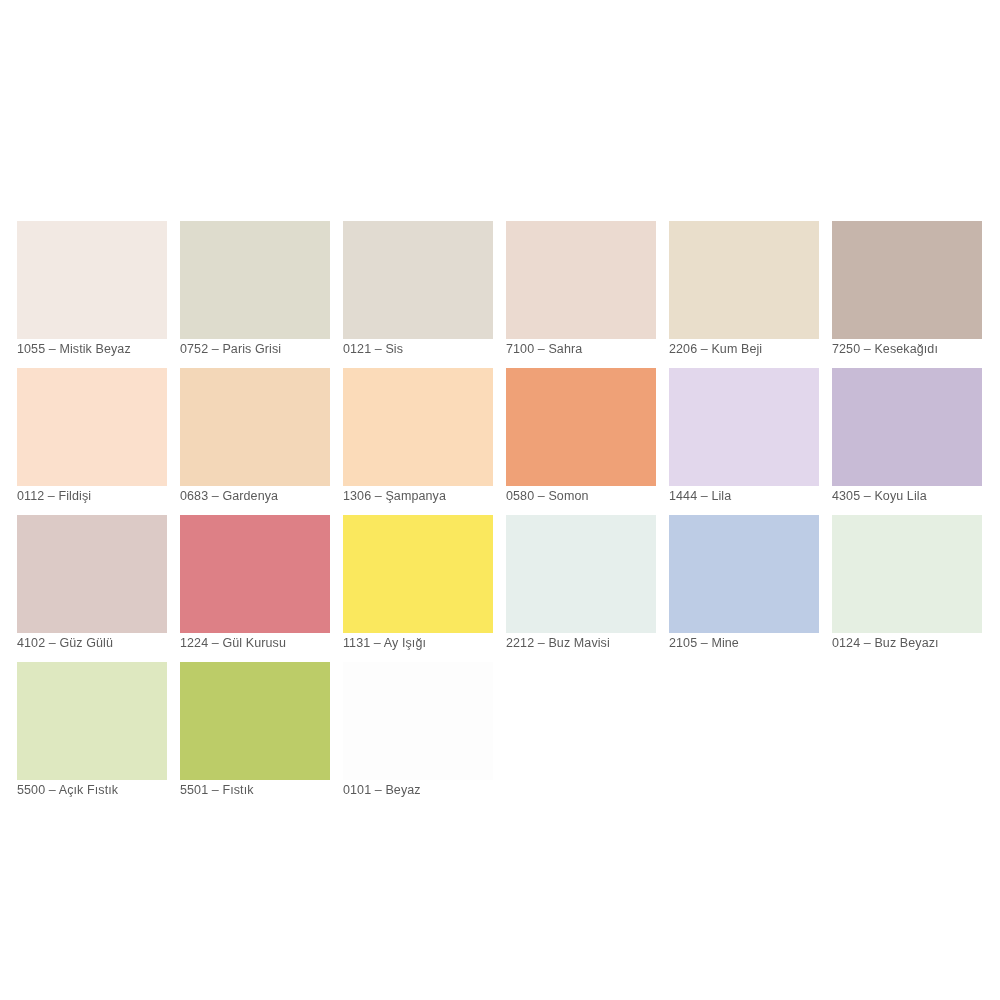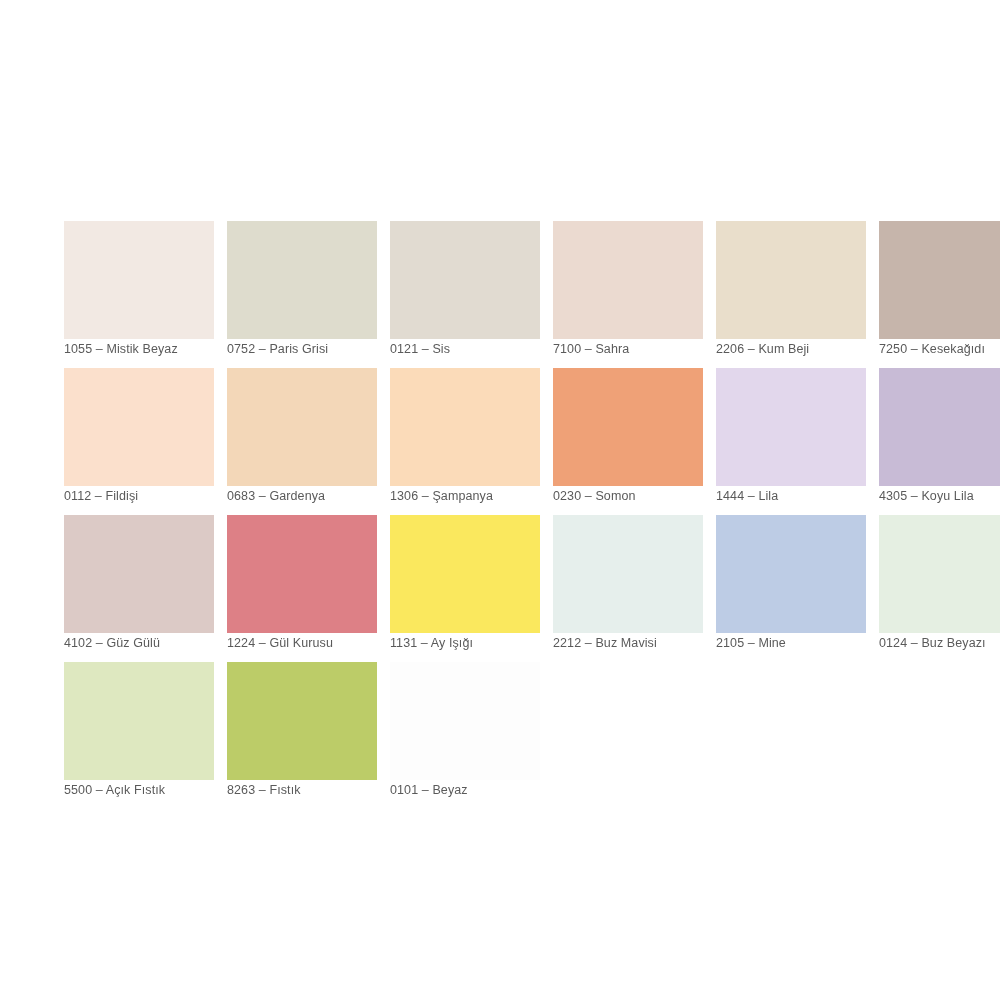--- a/index.html
+++ b/index.html
@@ -29,21 +29,20 @@
     display: grid;
     grid-template-columns: repeat(6, 150px);
     column-gap: 13px;
     row-gap: 29px;
   }
 
   .swatch-cell {
     width: 150px;
     height: 118px;
     position: relative;
-    margin-left: 47px;
   }
 
   .swatch-chip {
     width: 150px;
     height: 118px;
     display: block;
   }
 
   .swatch-label {
     position: absolute;
@@ -94,21 +93,21 @@
       <div class="swatch-cell">
         <div class="swatch-chip" style="background: rgb(243, 215, 184);"></div>
         <div class="swatch-label">0683 – Gardenya</div>
       </div>
       <div class="swatch-cell">
         <div class="swatch-chip" style="background: rgb(251, 219, 185);"></div>
         <div class="swatch-label">1306 – Şampanya</div>
       </div>
       <div class="swatch-cell">
         <div class="swatch-chip" style="background: rgb(239, 161, 119);"></div>
-        <div class="swatch-label">0230 – Somon</div>
+        <div class="swatch-label">0580 – Somon</div>
       </div>
       <div class="swatch-cell">
         <div class="swatch-chip" style="background: rgb(226, 215, 236);"></div>
         <div class="swatch-label">1444 – Lila</div>
       </div>
       <div class="swatch-cell">
         <div class="swatch-chip" style="background: rgb(200, 187, 214);"></div>
         <div class="swatch-label">4305 – Koyu Lila</div>
       </div>
       <div class="swatch-cell">
@@ -134,20 +133,20 @@
       <div class="swatch-cell">
         <div class="swatch-chip" style="background: rgb(229, 239, 226);"></div>
         <div class="swatch-label">0124 – Buz Beyazı</div>
       </div>
       <div class="swatch-cell">
         <div class="swatch-chip" style="background: rgb(222, 232, 192);"></div>
         <div class="swatch-label">5500 – Açık Fıstık</div>
       </div>
       <div class="swatch-cell">
         <div class="swatch-chip" style="background: rgb(188, 204, 104);"></div>
-        <div class="swatch-label">8263 – Fıstık</div>
+        <div class="swatch-label">5501 – Fıstık</div>
       </div>
       <div class="swatch-cell">
         <div class="swatch-chip" style="background: rgb(253, 253, 253);"></div>
         <div class="swatch-label">0101 – Beyaz</div>
       </div>
     </div>
 </div>
 
 </body></html>

